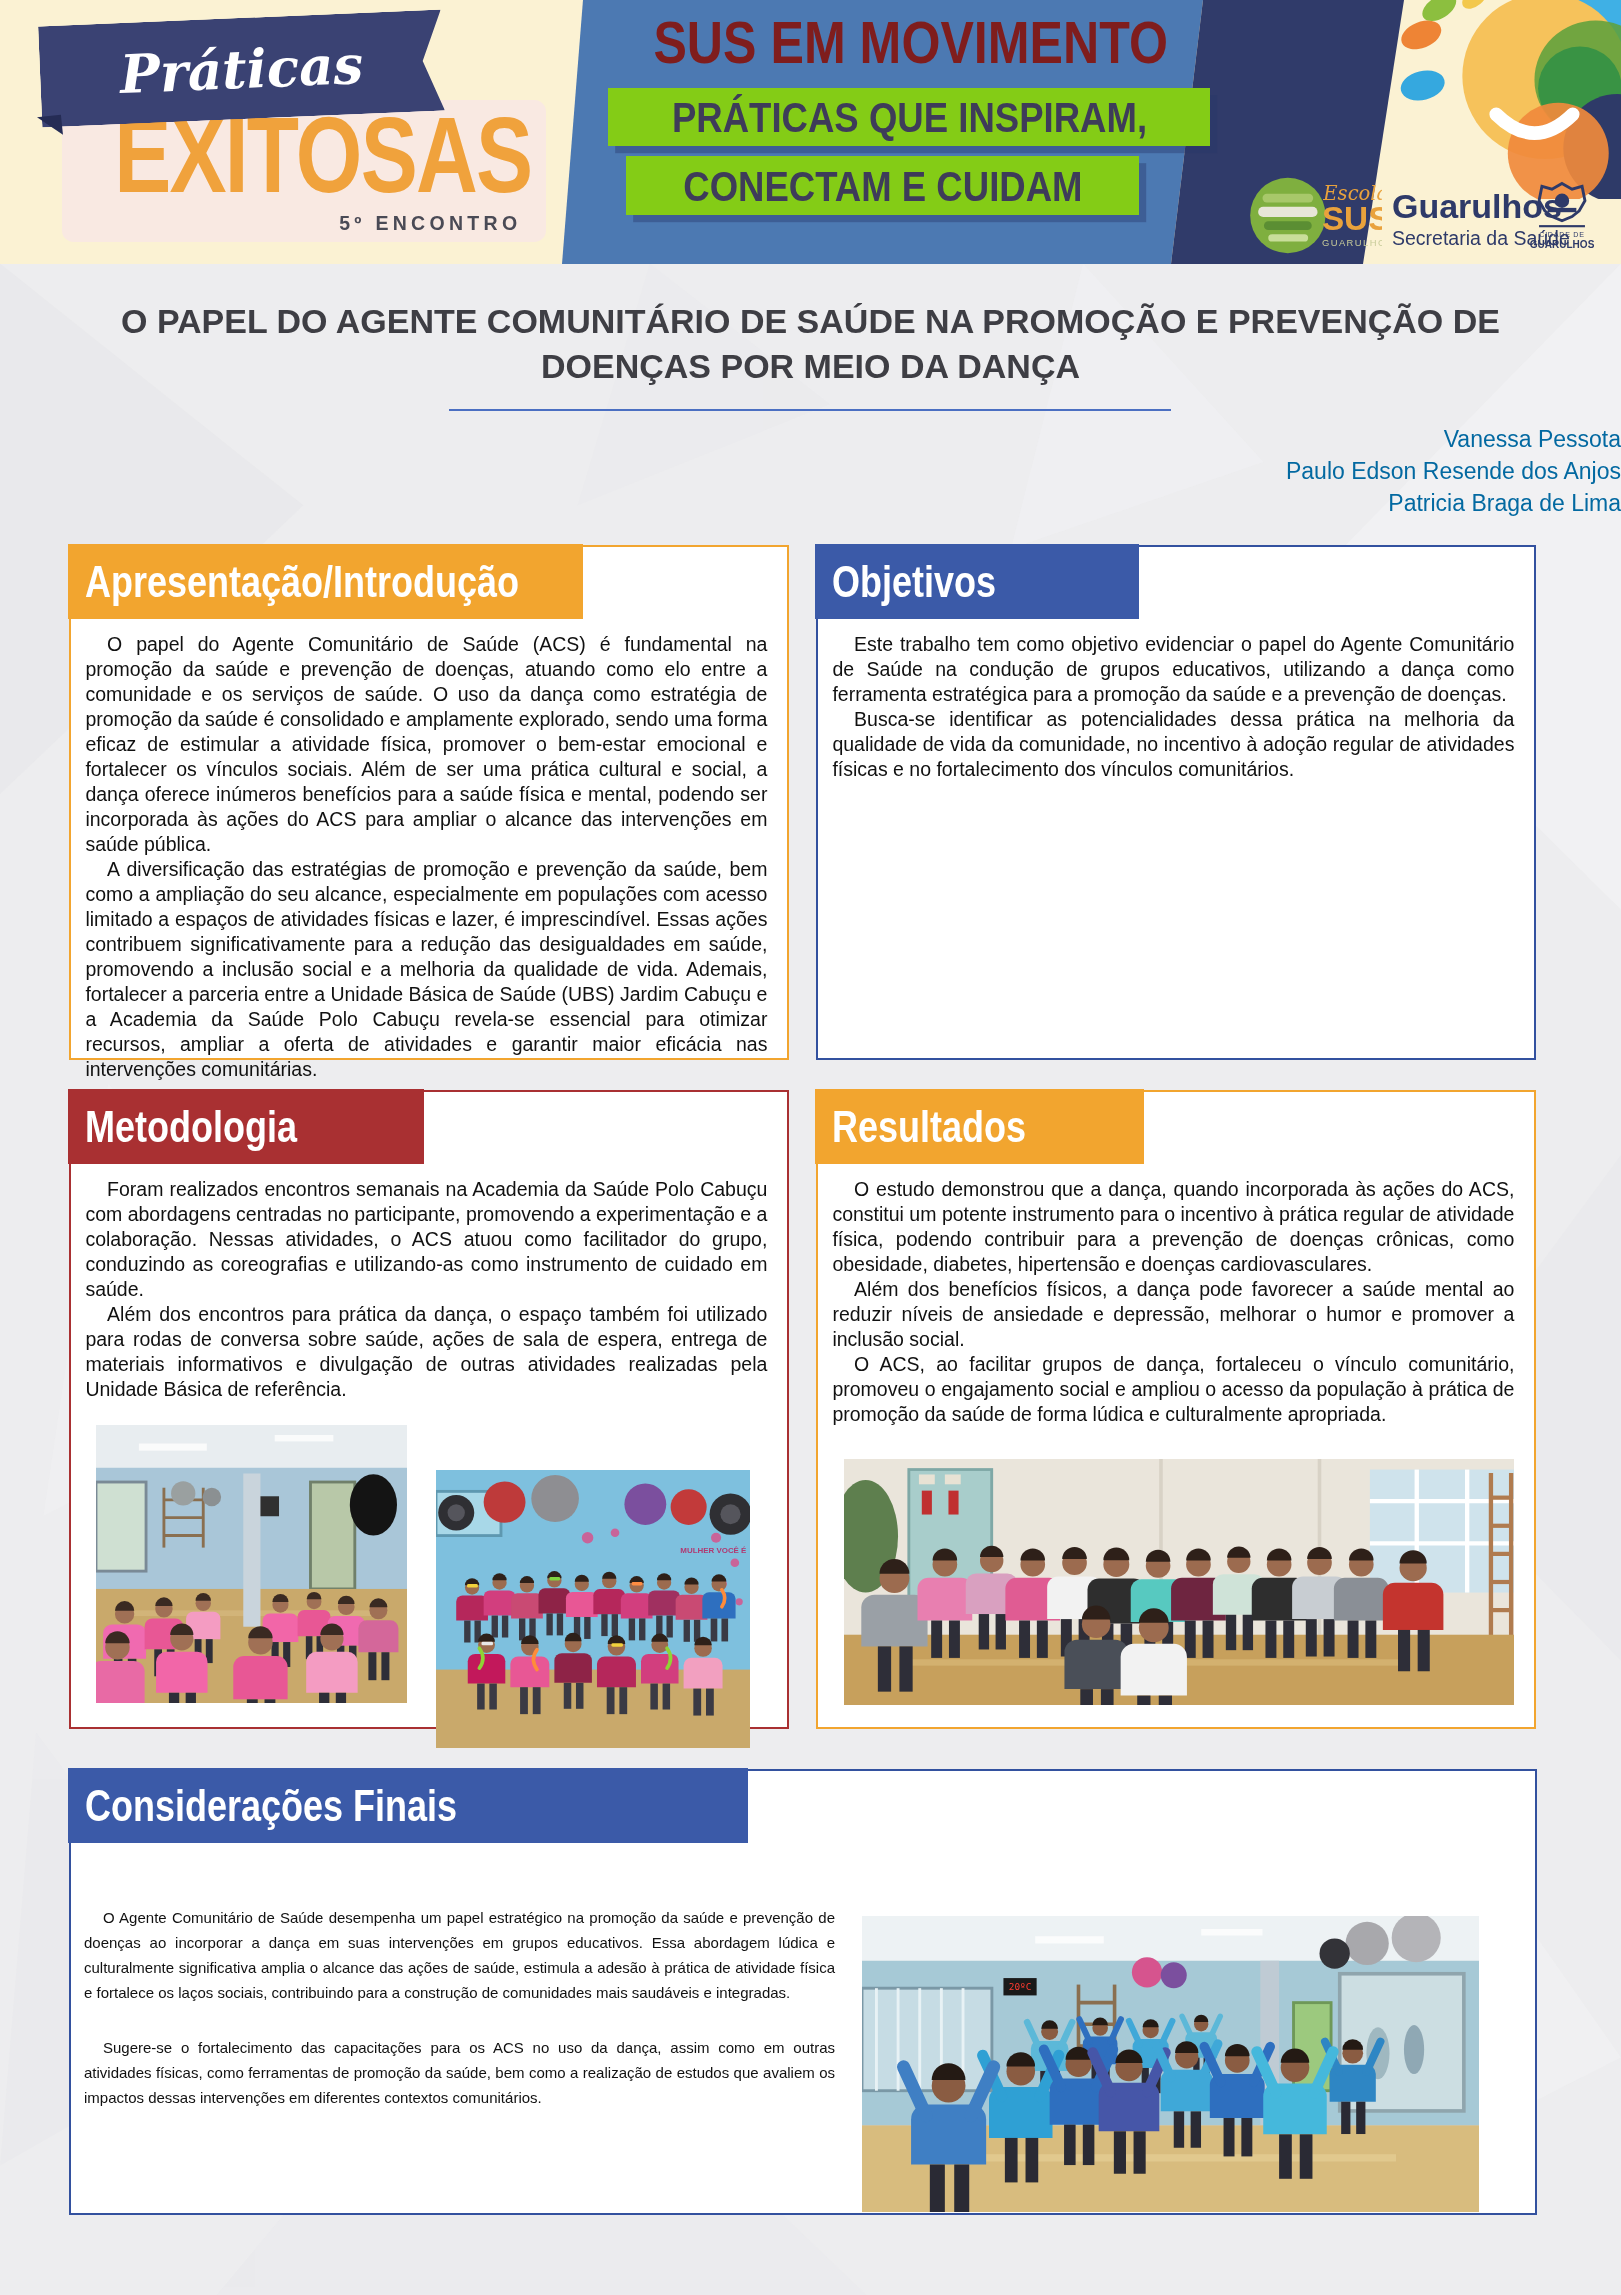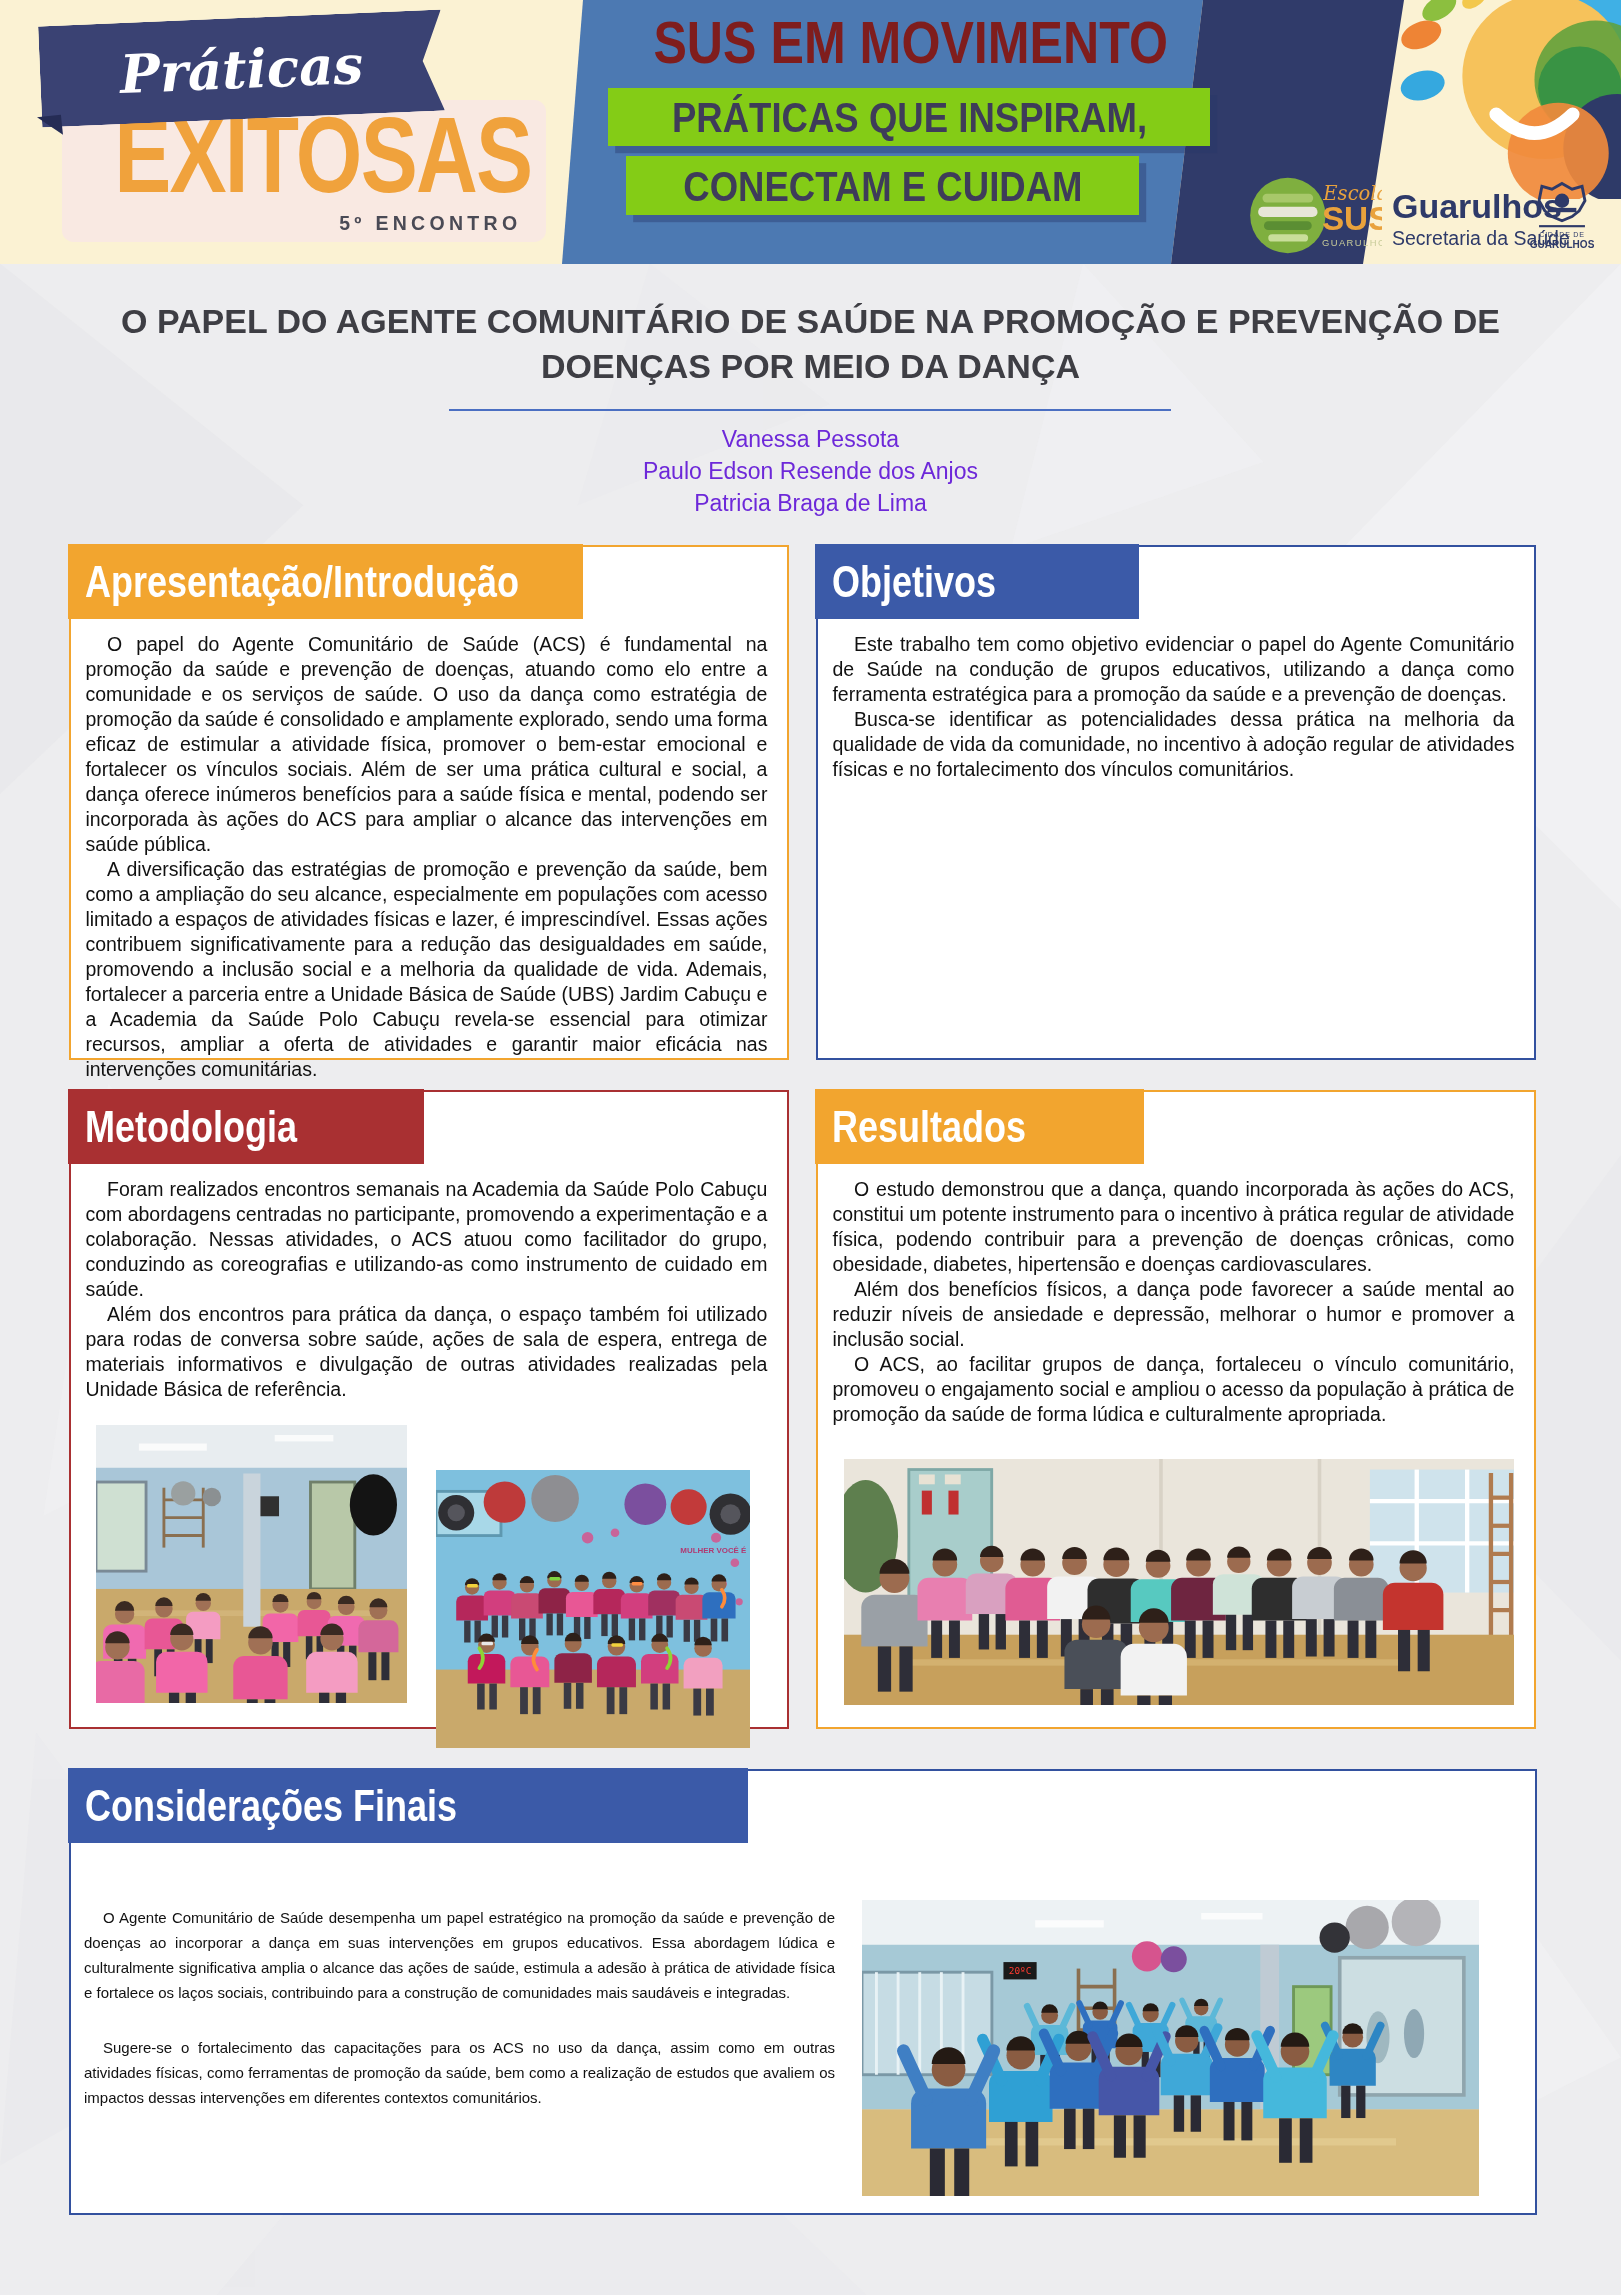--- a/index.html
+++ b/index.html
@@ -36,22 +36,22 @@
       box-shadow:7.2px 7.2px 0 rgba(40,55,105,.4);}
   .gw-block{position:absolute;left:1392px;top:189px;color:#2E3A69;line-height:1.05;}
   .gw-city{font-size:34px;font-weight:bold;}
   .gw-dept{font-size:19.5px;margin-top:2.9px;}
   .logo-svg{position:absolute;}
 
   
   .title{position:absolute;left:0;top:299px;width:1621px;text-align:center;
       font-weight:bold;font-size:34px;line-height:45px;color:#3E3E44;}
   .title-rule{position:absolute;left:449px;top:409px;width:722px;height:2.2px;background:#4B6FC2;}
-  .authors{position:absolute;left:0;top:423px;width:1621px;text-align:center;
-      font-size:23px;line-height:32px;color:#6d28d9;}
+  .authors{position:absolute;left:0;top:423px;width:1621px;text-align:right;
+      font-size:23px;line-height:32px;color:#0369a1;}
 
   
   .box{position:absolute;background:#ffffff;border:2.9px solid;}
   .b-intro  {left:69px;  top:545px;  width:716px;  height:511px; border-color:#F2A52F;}
   .b-obj    {left:816px;top:545px;  width:716px;  height:511px; border-color:#33519F;}
   .b-met    {left:69px;  top:1090px; width:716px;  height:635px; border-color:#A93032;}
   .b-res    {left:816px;top:1090px; width:716px;  height:635px; border-color:#F2A52F;}
   .b-concl  {left:69px;  top:1769px; width:1464px; height:442px; border-color:#33519F;}
   .sec-head{position:absolute;top:-2.9px;left:-2.9px;height:75px;display:flex;align-items:center;
       padding-left:17.3px;color:#ffffff;font-weight:bold;font-size:45px;}
@@ -365,21 +365,21 @@
 
   <div class="box b-concl">
     <div class="sec-head h-blue h-concl">
         <span>Considerações Finais</span>
       </div>
     <div class="concl-text">
       <p>O Agente Comunitário de Saúde desempenha um papel estratégico na promoção da saúde e prevenção de doenças ao incorporar a dança em suas intervenções em grupos educativos. Essa abordagem lúdica e culturalmente significativa amplia o alcance das ações de saúde, estimula a adesão à prática de atividade física e fortalece os laços sociais, contribuindo para a construção de comunidades mais saudáveis e integradas.</p>
       <p>Sugere-se o fortalecimento das capacitações para os ACS no uso da dança, assim como em outras atividades físicas, como ferramentas de promoção da saúde, bem como a realização de estudos que avaliem os impactos dessas intervenções em diferentes contextos comunitários.</p>
     </div>
 
-    <div class="photo" style="left:791px;top:129px;width:617px;height:296px;">
+    <div class="photo" style="left:791px;top:145px;width:617px;height:296px;">
       <svg viewBox="0 0 855 410" preserveAspectRatio="none">
         <defs>
           <g id="pd">
             <circle cx="0" cy="0" r="9" fill="#8A5C42"></circle>
             <path d="M-9,-3 a9,9 0 0 1 18,0" fill="#241A14"></path>
             <path d="M-12,10 h24 a8,8 0 0 1 8,8 v24 h-40 v-24 a8,8 0 0 1 8,-8z" fill="currentColor"></path>
             <path d="M-12,16 L-24,-10 M12,16 L24,-10" stroke="currentColor" stroke-width="7" stroke-linecap="round" fill="none"></path>
             <rect x="-10" y="42" width="8" height="28" fill="#2A2A34"></rect>
             <rect x="3" y="42" width="8" height="28" fill="#2A2A34"></rect>
           </g>

